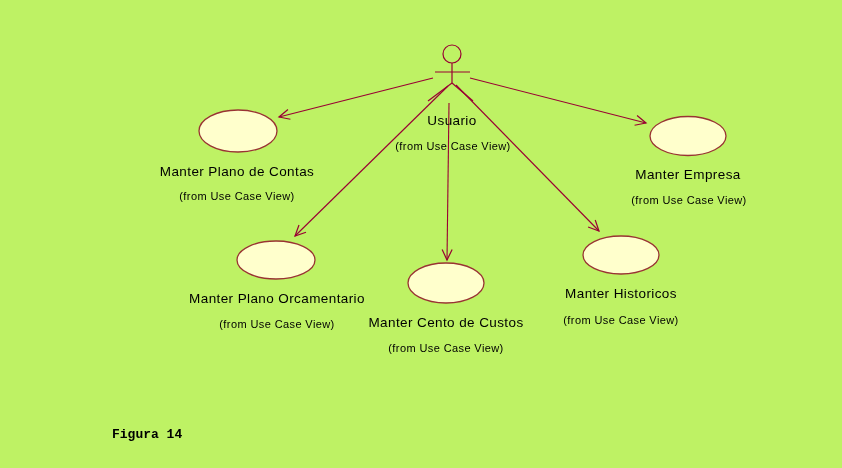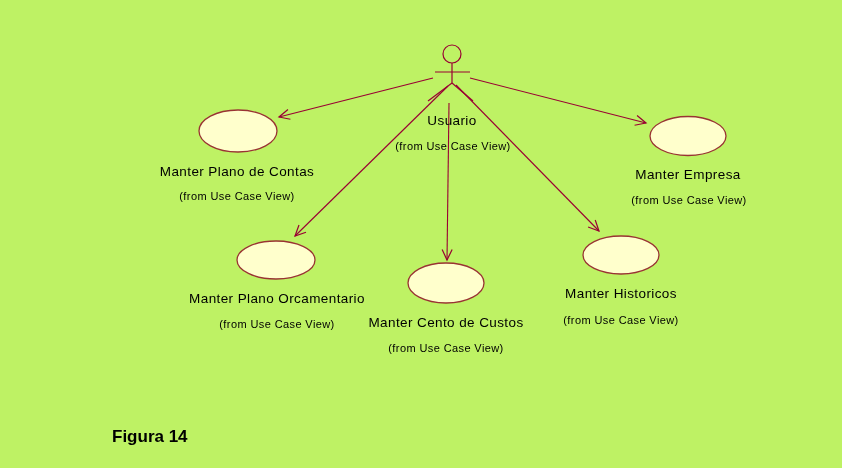--- a/index.html
+++ b/index.html
@@ -46,23 +46,23 @@
   }
   .assoc {
     stroke: #990033;
     stroke-width: 1.1;
     fill: none;
   }
   .caption {
     position: absolute;
     left: 112px;
     top: 427px;
-    font-family: Liberation Sans, sans-serif;
+    font-family: Liberation Mono, monospace;
     font-weight: bold;
-    font-size: 17px;
+    font-size: 13px;
     color: #000000;
   }
 </style>
 </head>
 <body>
 
 <div class="stage">
 
   <svg class="diagram" width="842" height="468" viewBox="0 0 842 468">
 

